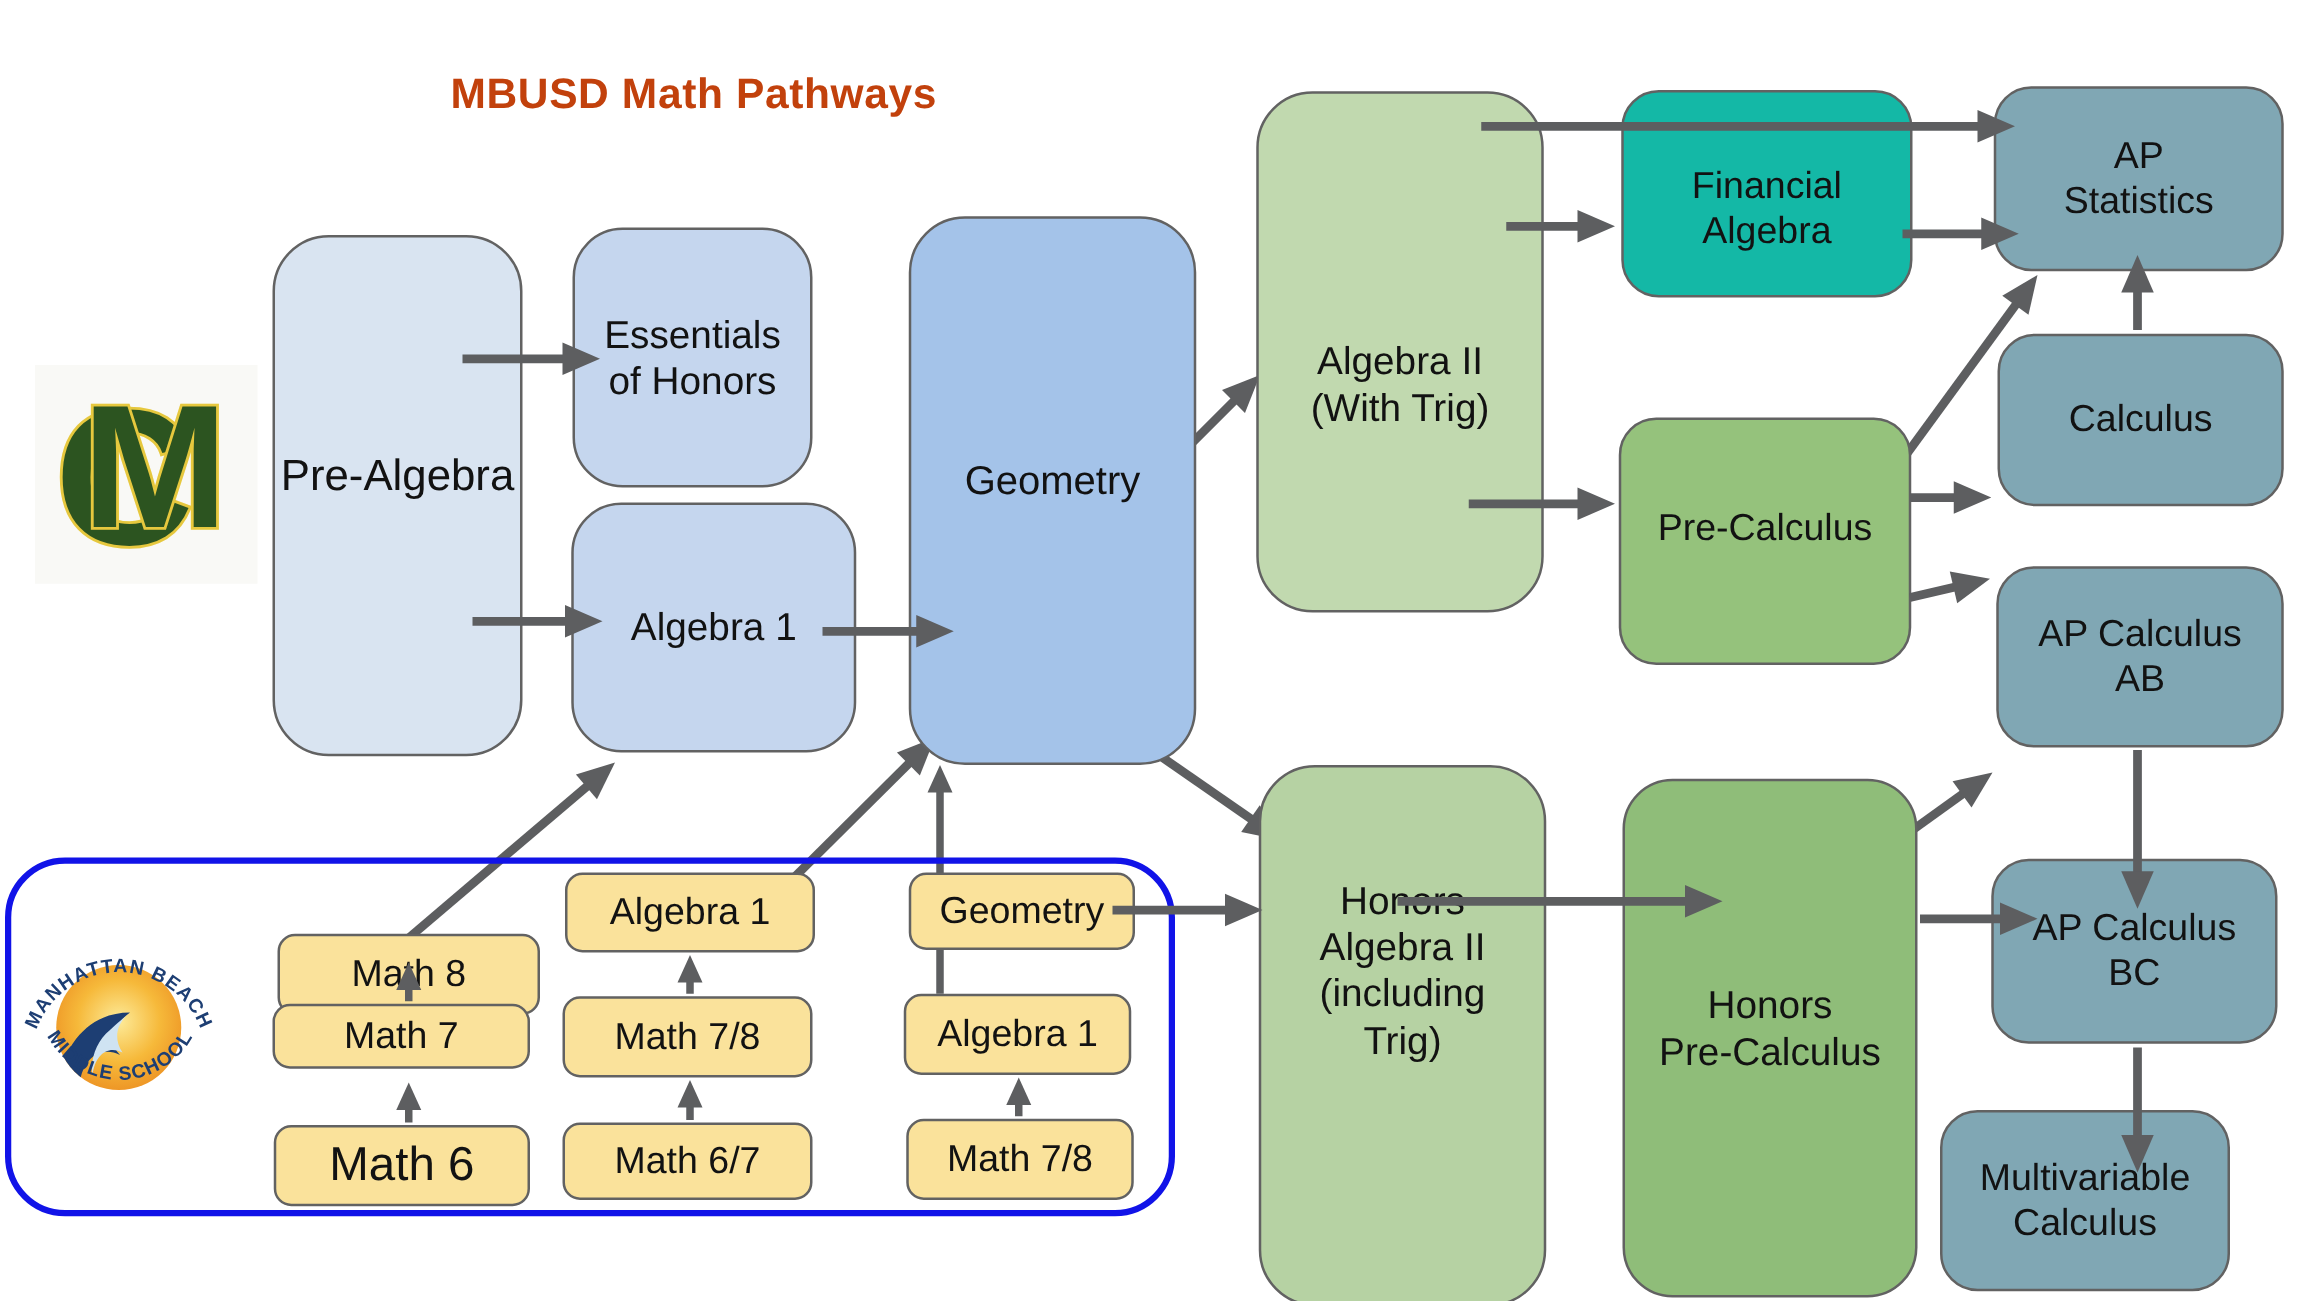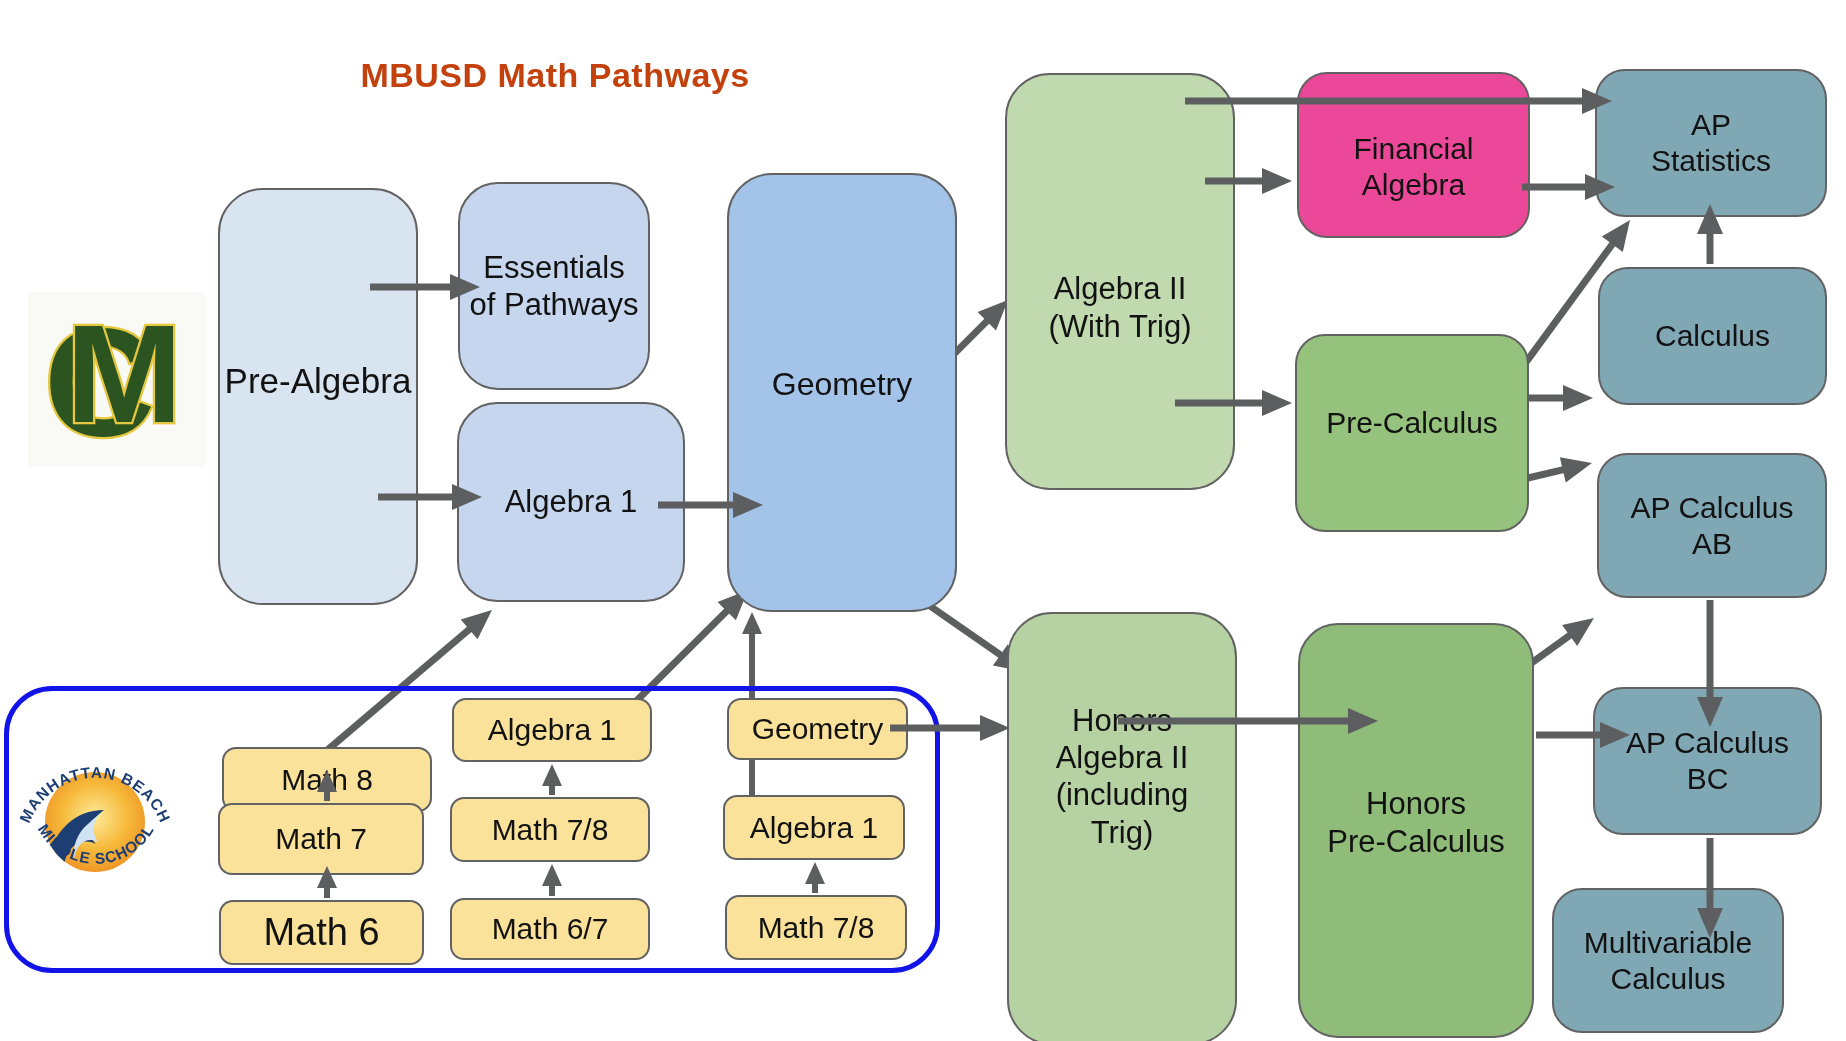--- a/index.html
+++ b/index.html
@@ -87,40 +87,40 @@
 
 <div id="nodes">
     <div class="node" style="left: 218px; top: 188px; width: 200px; height: 417px; background: rgb(217, 228, 241); border-radius: 45px; font-size: 35px;">
       <span class="lbl" style="transform: translateY(-16px);">
         <div>Pre-Algebra</div>
       </span>
     </div>
     <div class="node" style="left: 458px; top: 182px; width: 192px; height: 208px; background: rgb(197, 214, 238); border-radius: 40px; font-size: 31px;">
       <span class="lbl">
         <div>Essentials</div>
-        <div>of Pathways</div>
+        <div>of Honors</div>
       </span>
     </div>
     <div class="node" style="left: 457px; top: 402px; width: 228px; height: 200px; background: rgb(197, 214, 238); border-radius: 40px; font-size: 31px;">
       <span class="lbl">
         <div>Algebra 1</div>
       </span>
     </div>
     <div class="node" style="left: 727px; top: 173px; width: 230px; height: 439px; background: rgb(164, 195, 233); border-radius: 45px; font-size: 32px;">
       <span class="lbl" style="transform: translateY(-8px);">
         <div>Geometry</div>
       </span>
     </div>
     <div class="node" style="left: 1005px; top: 73px; width: 230px; height: 417px; background: rgb(193, 217, 175); border-radius: 45px; font-size: 31px;">
       <span class="lbl" style="transform: translateY(26px);">
         <div>Algebra II</div>
         <div>(With Trig)</div>
       </span>
     </div>
-    <div class="node" style="left: 1297px; top: 72px; width: 233px; height: 166px; background: #ec4899; border-radius: 30px; font-size: 30px;">
+    <div class="node" style="left: 1297px; top: 72px; width: 233px; height: 166px; background: #14b8a6; border-radius: 30px; font-size: 30px;">
       <span class="lbl" style="transform: translateY(12px);">
         <div>Financial</div>
         <div>Algebra</div>
       </span>
     </div>
     <div class="node" style="left: 1295px; top: 334px; width: 234px; height: 198px; background: rgb(149, 194, 124); border-radius: 30px; font-size: 30px;">
       <span class="lbl" style="transform: translateY(-10px);">
         <div>Pre-Calculus</div>
       </span>
     </div>
@@ -165,21 +165,21 @@
       <span class="lbl">
         <div>Multivariable</div>
         <div>Calculus</div>
       </span>
     </div>
     <div class="node" style="left: 222px; top: 703px; width: 210px; height: 65px; background: rgb(250, 226, 155); border-radius: 14px; font-size: 30px; margin-top: 44px;">
       <span class="lbl">
         <div>Math 8</div>
       </span>
     </div>
-    <div class="node" style="left: 218px; top: 803px; width: 206px; height: 72px; background: rgb(250, 226, 155); border-radius: 14px; font-size: 30px; text-align: right;">
+    <div class="node" style="left: 218px; top: 803px; width: 206px; height: 52px; background: rgb(250, 226, 155); border-radius: 14px; font-size: 30px; text-align: right;">
       <span class="lbl">
         <div>Math 7</div>
       </span>
     </div>
     <div class="node" style="left: 219px; top: 900px; width: 205px; height: 65px; background: rgb(250, 226, 155); border-radius: 14px; font-size: 38px;">
       <span class="lbl">
         <div>Math 6</div>
       </span>
     </div>
     <div class="node" style="left: 452px; top: 698px; width: 200px; height: 64px; background: rgb(250, 226, 155); border-radius: 14px; font-size: 30px;">

